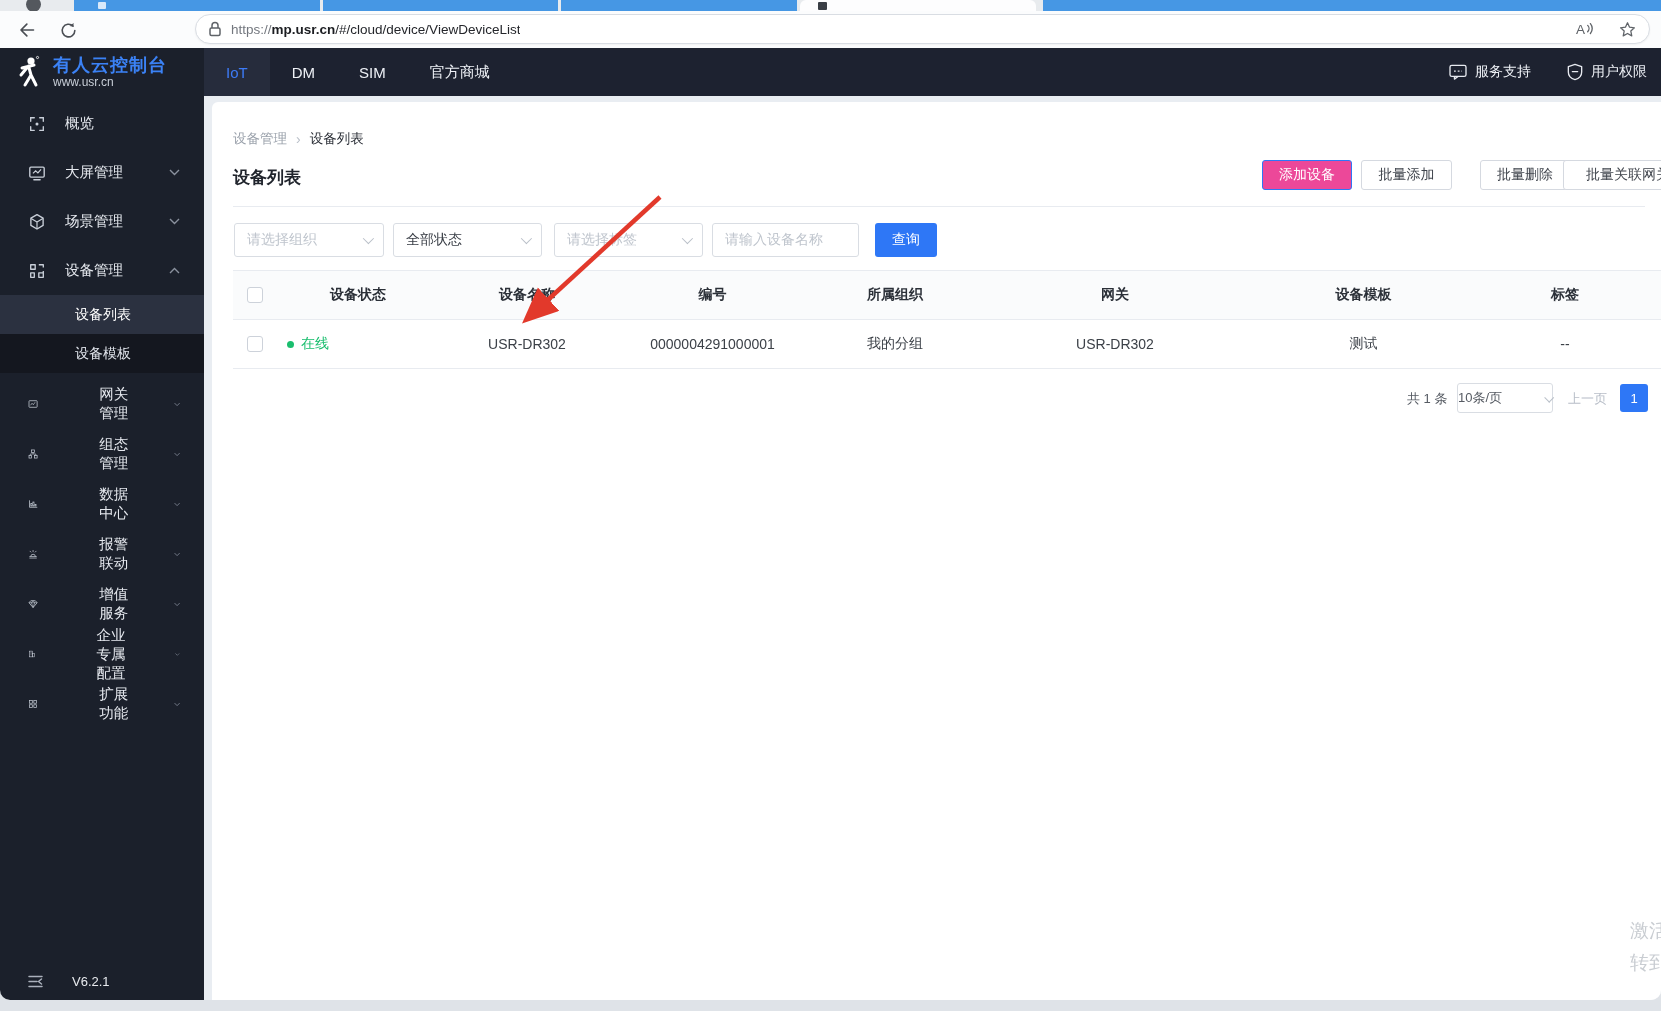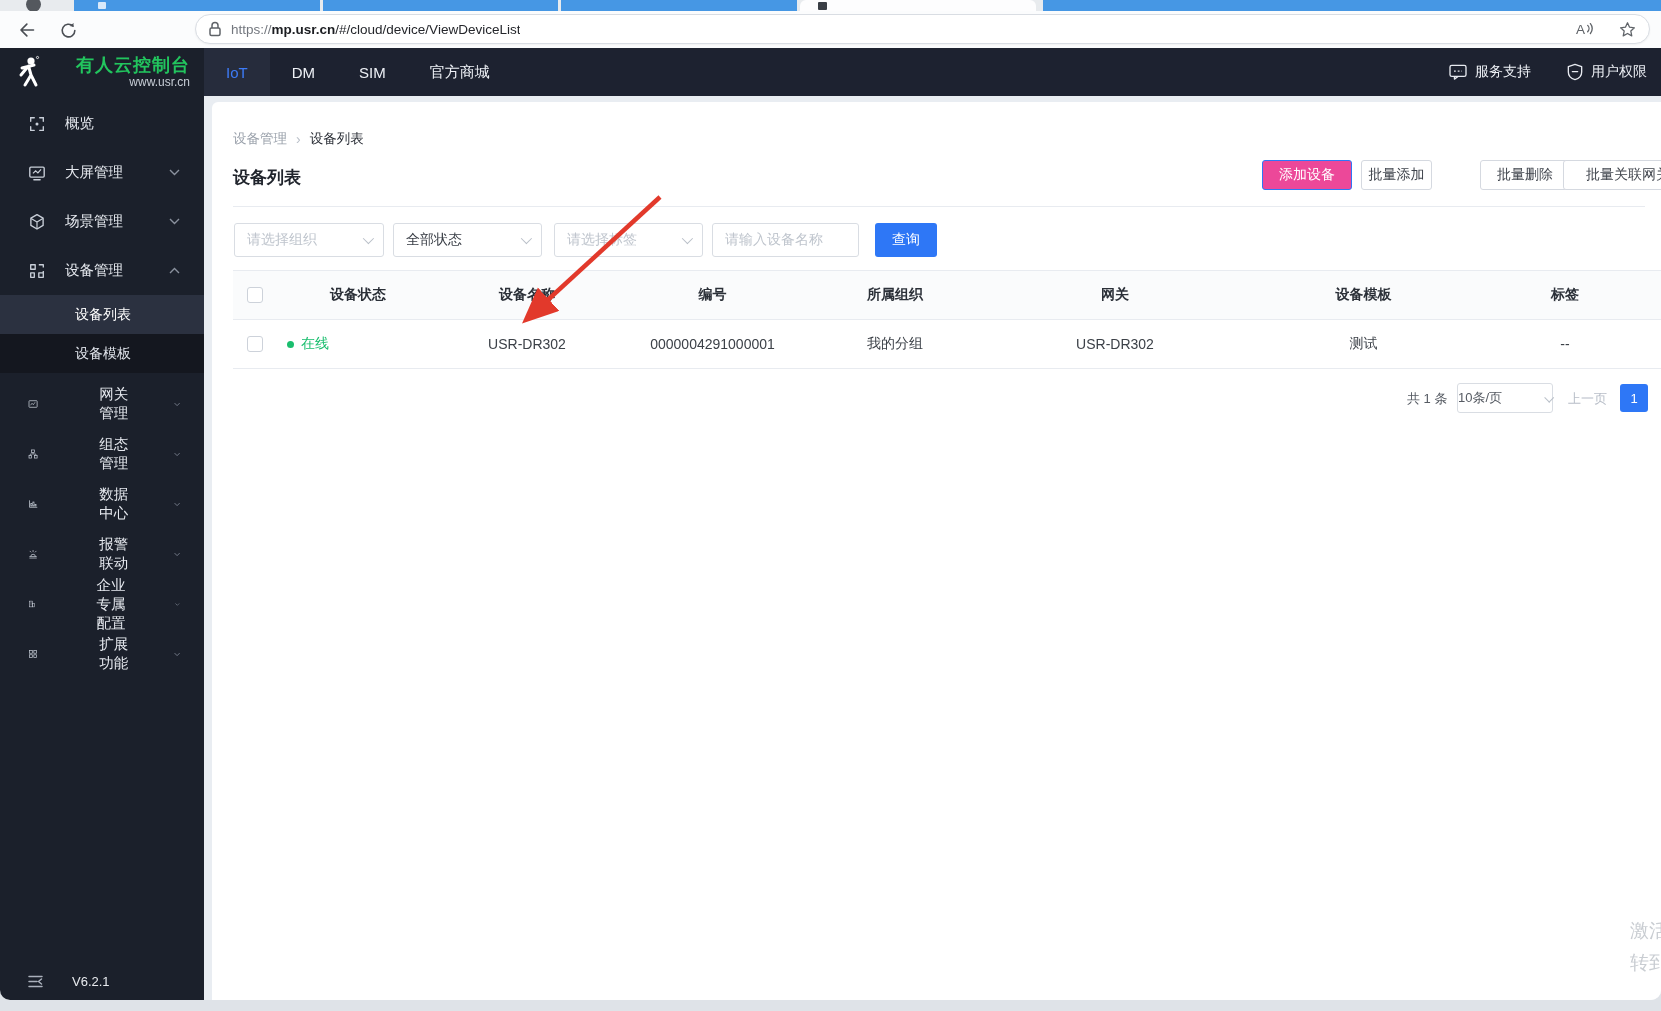--- a/index.html
+++ b/index.html
@@ -30,22 +30,22 @@
   .url{font-size:13.5px;color:#24262b;white-space:nowrap;overflow:hidden;}
   .url .proto{color:#73777e;}
   .url .host{color:#1b1d21;font-weight:bold;}
   .addr .sp{flex:1;}
   .addr-ico{flex:none;margin-left:22px;display:flex;align-items:center;color:#5f6368;cursor:pointer;}
 
   
   .apphead{position:absolute;left:0;top:48px;right:0;height:48px;background:#1d2230;display:flex;align-items:stretch;}
   .logo{flex:none;width:204px;background:#1b202b;display:flex;align-items:center;padding-left:14px;box-sizing:border-box;cursor:pointer;}
   .logo-txt{margin-left:9px;}
-  .logo-title{color:#22c55e;font-size:18px;font-weight:bold;letter-spacing:1px;line-height:20px;margin-left:23px;}
-  .logo-sub{color:#c7cdd6;font-size:12px;text-align:right;line-height:14px;}
+  .logo-title{color:#3b82f6;font-size:18px;font-weight:bold;letter-spacing:1px;line-height:20px;}
+  .logo-sub{color:#c7cdd6;font-size:12px;text-align:left;line-height:14px;}
   .topnav{display:flex;align-items:stretch;}
   .topnav .titem{display:flex;align-items:center;padding:15px 22px;color:#eef1f6;font-size:15px;cursor:pointer;}
   .topnav .titem.active{background:#262c3c;color:#3d7bf7;}
   .headright{margin-left:auto;display:flex;align-items:center;gap:36px;padding-right:14px;}
   .hr-item{display:flex;align-items:center;gap:8px;color:#eef1f6;font-size:14px;cursor:pointer;}
 
   
   .side{position:absolute;left:0;top:96px;width:204px;bottom:0;background:#1b202b;}
   .sitem{height:49px;display:flex;align-items:center;padding-left:28px;box-sizing:border-box;cursor:pointer;}
   .sitem.tall{height:50px;gap:42px;}
@@ -288,20 +288,30 @@
         <path d="M5.5 15 a4.5 4.5 0 0 1 9 0" fill="none" stroke="#c9cfd9" stroke-width="1.5"></path>
         <path d="M3.5 15 H16.5 M3.5 18 H16.5" stroke="#c9cfd9" stroke-width="1.4" stroke-linecap="round"></path>
         <path d="M10 3 V5.5 M4 4.5 l1.7 1.7 M16 4.5 l-1.7 1.7" stroke="#c9cfd9" stroke-width="1.4" stroke-linecap="round"></path>
       </svg>
       <span class="slabel">报警联动</span>
       <svg class="chev" width="11" height="7" viewBox="0 0 11 7">
         <path d="M1 1 L5.5 5.5 L10 1" fill="none" stroke="#8a919e" stroke-width="1.4"></path>
       </svg>
     </div>
 
+    <div class="sitem tall">
+      <svg class="icon" width="18" height="18" viewBox="0 0 20 20">
+        <path d="M5.5 3.5 H14.5 L18 7.5 L10 17 L2 7.5 Z" fill="none" stroke="#c9cfd9" stroke-width="1.5" stroke-linejoin="round"></path>
+        <path d="M2 7.5 H18 M10 17 L6.8 7.5 L10 3.5 L13.2 7.5 Z" fill="none" stroke="#c9cfd9" stroke-width="1.2" stroke-linejoin="round"></path>
+      </svg>
+      <span class="slabel">增值服务</span>
+      <svg class="chev" width="11" height="7" viewBox="0 0 11 7">
+        <path d="M1 1 L5.5 5.5 L10 1" fill="none" stroke="#8a919e" stroke-width="1.4"></path>
+      </svg>
+    </div>
 
     <div class="sitem tall">
       <svg class="icon" width="18" height="18" viewBox="0 0 20 20">
         <rect x="4" y="2.5" width="8" height="15" fill="none" stroke="#c9cfd9" stroke-width="1.5"></rect>
         <rect x="12" y="9" width="4.5" height="8.5" fill="none" stroke="#c9cfd9" stroke-width="1.4"></rect>
         <path d="M6.5 6 h3 M6.5 9 h3 M6.5 12 h3" stroke="#c9cfd9" stroke-width="1.2"></path>
       </svg>
       <span class="slabel">企业专属配置</span>
       <svg class="chev" width="11" height="7" viewBox="0 0 11 7">
         <path d="M1 1 L5.5 5.5 L10 1" fill="none" stroke="#8a919e" stroke-width="1.4"></path>
@@ -336,21 +346,21 @@
 
       <div class="crumbs">
         <span class="crumb-dim">设备管理</span>
         <span class="crumb-sep">›</span>
         <span class="crumb-cur">设备列表</span>
       </div>
 
       <div class="ptitle">设备列表</div>
 
       <div class="btn primary" style="left:1050px;width:90px;">添加设备</div>
-      <div class="btn plain" style="left:1149px;width:71px;">批量添加</div>
+      <div class="btn plain" style="left:1149px;width:91px;">批量添加</div>
       <div class="btn plain" style="left:1250px;width:90px;margin-left:18px;">批量删除</div>
       <div class="btn plain" style="left:1351px;width:130px;">批量关联网关</div>
 
       <div class="tdivider"></div>
 
       <div class="filters">
         <div class="fbox" style="left:22px;width:150px;">
           <span class="ph">请选择组织</span>
           <span class="caret"></span>
         </div>

